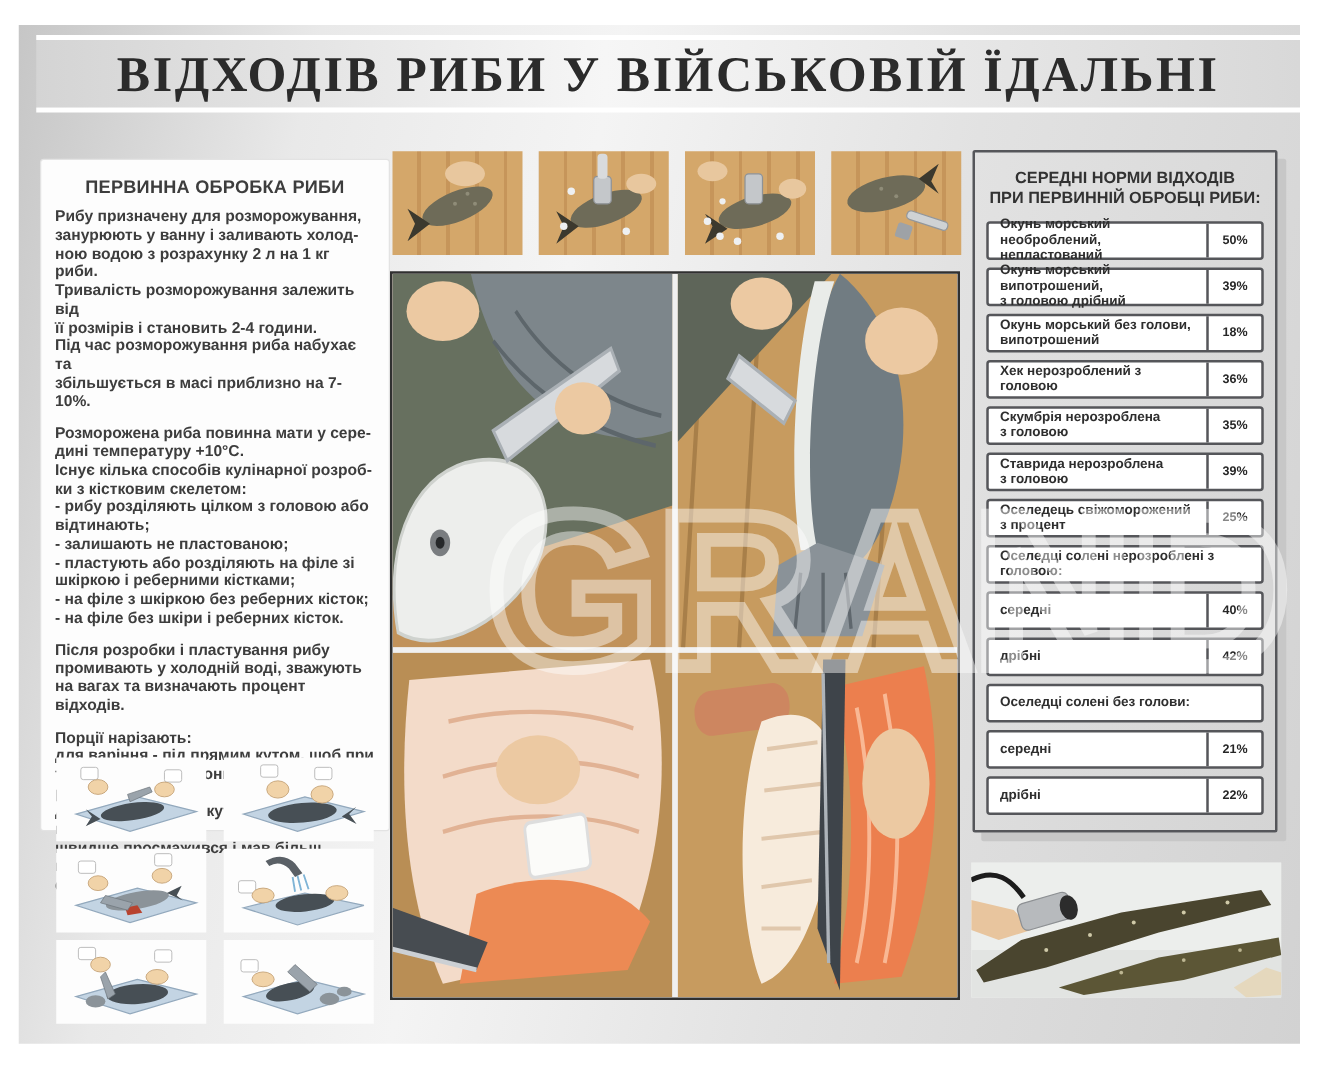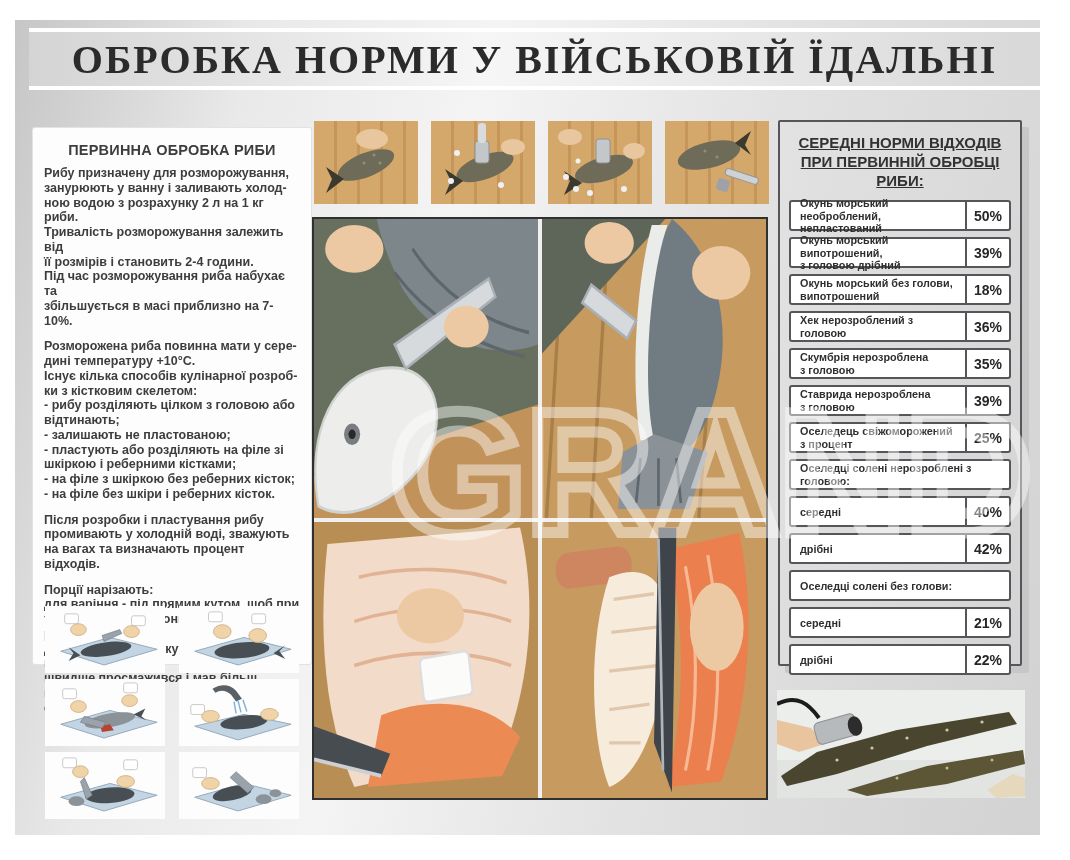--- a/index.html
+++ b/index.html
@@ -36,43 +36,43 @@
     background:repeating-linear-gradient(90deg,#d4a76a 0 20px,#c6955a 20px 23px);}
   .strip-photo svg{width:100%;height:100%;display:block;}
   
   .photo-grid{position:absolute;left:297px;top:197px;width:456px;height:583px;background:#f0f0f0;
     border:2px solid #303030;display:grid;grid-template-columns:1fr 1fr;grid-template-rows:299px 1fr;gap:4px;box-sizing:border-box;}
   .photo-grid figure{margin:0;overflow:hidden;}
   .photo-grid svg{width:100%;height:100%;display:block;}
   
   .waste-panel{position:absolute;left:763px;top:100px;width:244px;height:546px;box-sizing:border-box;
     border:2px solid #55565a;border-radius:2px;box-shadow:7px 7px 0 #c7c7c7;}
-  .waste-heading{margin:12px 6px 10px;text-align:center;font-size:15px;font-weight:bold;color:#323232;line-height:1.25;text-decoration:underline;}
+  .waste-heading{margin:12px 6px 10px;text-align:center;font-size:13px;font-weight:bold;color:#323232;line-height:1.25;}
   .waste-heading span{display:block;}
   .wrow{display:flex;align-items:center;background:#ffffff;border:2px solid #55565a;border-radius:3px;
     margin:0 9px 6px;height:31px;box-sizing:border-box;}
   .wlabel{flex:1;padding:1px 4px 1px 9px;font-size:10.8px;font-weight:bold;color:#2e2e2e;
     white-space:pre-line;line-height:1.15;}
   .wval{width:42px;align-self:stretch;border-left:2px solid #55565a;display:flex;align-items:center;
-    justify-content:center;font-size:14px;font-weight:bold;color:#262626;}
+    justify-content:center;font-size:10px;font-weight:bold;color:#262626;}
   
   .descale-photo{position:absolute;left:762px;top:670px;width:248px;height:108px;margin:0;background:#eceeec;}
   .descale-photo svg{width:100%;height:100%;display:block;}
   
   .watermark{position:absolute;left:375px;top:335px;width:650px;height:225px;pointer-events:none;z-index:6;}
 </style>
 </head>
 <body>
 
 <div class="poster">
 
   <div class="title-band">
     <div class="band-line"></div>
     <div class="title-area">
-      <h1>ОБРОБКА НОРМИ У ВІЙСЬКОВІЙ ЇДАЛЬНІ</h1>
+      <h1>ВІДХОДІВ РИБИ У ВІЙСЬКОВІЙ ЇДАЛЬНІ</h1>
     </div>
     <div class="band-line"></div>
   </div>
 
   <section class="left-panel">
     <h2>ПЕРВИННА ОБРОБКА РИБИ</h2>
     <div class="lp-text">
       <p>Рибу призначену для розморожування,
 занурюють у ванну і заливають холод-
 ною водою з розрахунку 2 л на 1 кг риби.

